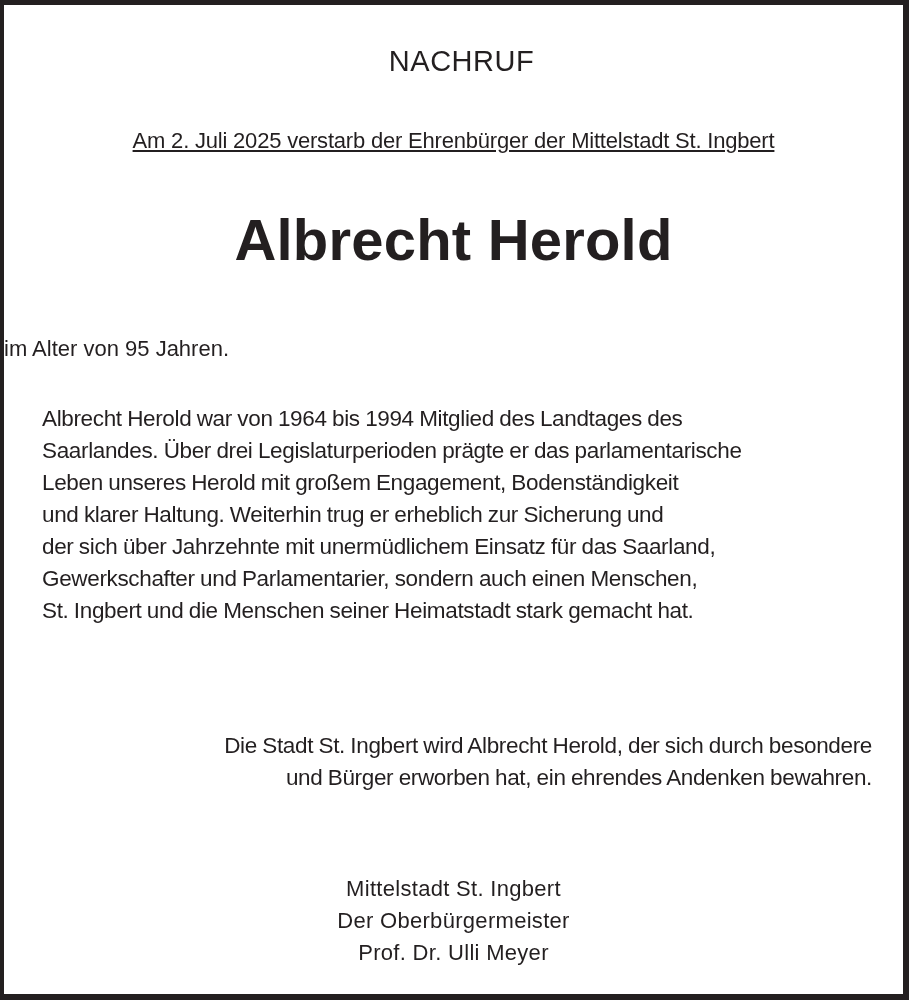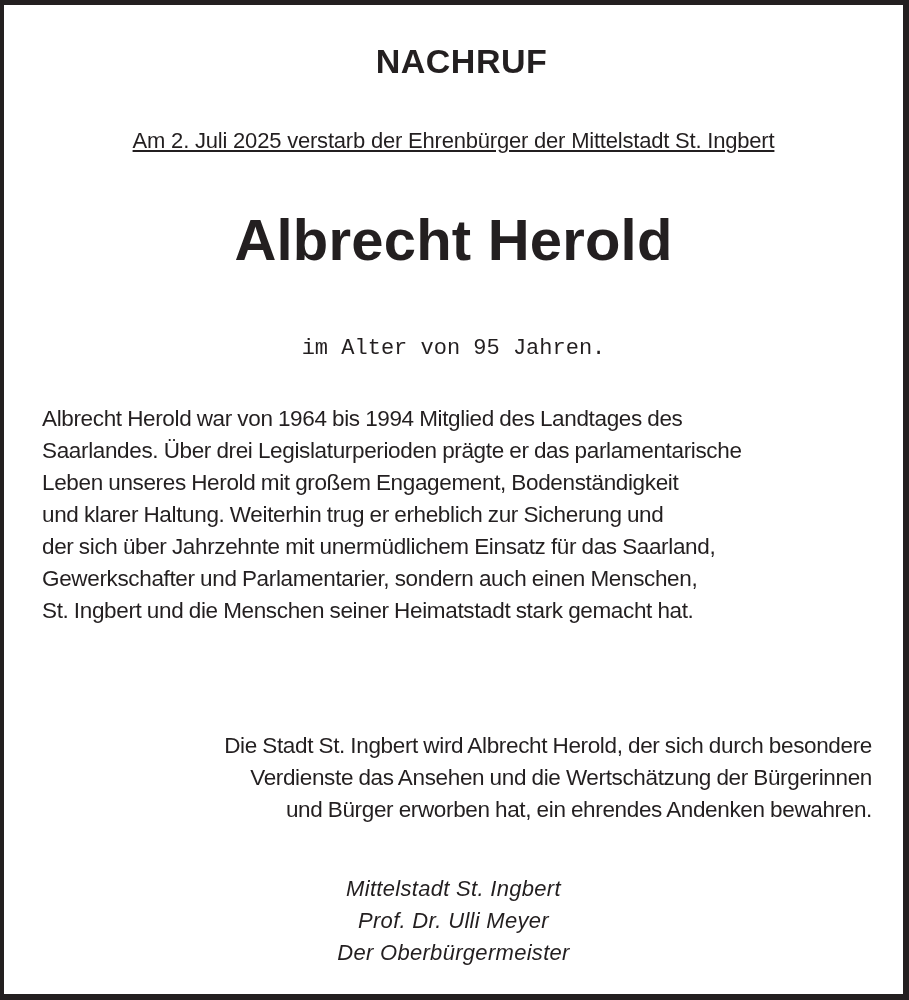--- a/index.html
+++ b/index.html
@@ -24,22 +24,22 @@
       border-bottom: 6px solid #231f20;
       background: #ffffff;
       color: #231f20;
       font-family: "Liberation Sans", "DejaVu Sans", sans-serif;
     }
     .heading {
       position: absolute;
       left: 0; right: 0;
       top: 38px;
       text-align: center;
-      font-size: 34px;
-      font-weight: bold;
+      font-size: 29px;
+      font-weight: normal;
       letter-spacing: 0.5px;
       line-height: 36px;
       padding-left: 16px;
     }
     .intro {
       position: absolute;
       left: 0; right: 0;
       top: 121px;
       text-align: center;
       font-size: 22px;
@@ -54,24 +54,22 @@
       text-align: center;
       font-size: 58px;
       font-weight: bold;
       line-height: 70px;
       letter-spacing: 0.2px;
     }
     .age {
       position: absolute;
       left: 0; right: 0;
       top: 329px;
-      text-align: center;
       font-size: 22px;
       line-height: 30px;
-      font-family: Liberation Mono, monospace;
     }
     .paragraph {
       position: absolute;
       left: 38px;
       width: 830px;
       font-size: 22.5px;
       line-height: 32px;
       letter-spacing: -0.35px;
       word-spacing: -0.5px;
     }
@@ -80,21 +78,20 @@
       white-space: nowrap;
     }
     .p1 { top: 398px; }
     .p2 { top: 725px; text-align: right; }
     .signature {
       position: absolute;
       left: 0; right: 0;
       top: 868px;
       text-align: center;
       font-size: 22px;
-      font-style: italic;
       line-height: 32px;
       letter-spacing: 0.3px;
     }
     .signature .line {
       display: block;
     }
   </style>
 </head>
 <body>
 
@@ -113,23 +110,22 @@
     <span class="line">Saarlandes. Über drei Legislaturperioden prägte er das parlamentarische</span>
     <span class="line">Leben unseres Herold mit großem Engagement, Bodenständigkeit</span>
     <span class="line">und klarer Haltung. Weiterhin trug er erheblich zur Sicherung und</span>
     <span class="line">der sich über Jahrzehnte mit unermüdlichem Einsatz für das Saarland,</span>
     <span class="line">Gewerkschafter und Parlamentarier, sondern auch einen Menschen,</span>
     <span class="line">St. Ingbert und die Menschen seiner Heimatstadt stark gemacht hat.</span>
   </div>
 
   <div class="paragraph p2">
     <span class="line">Die Stadt St. Ingbert wird Albrecht Herold, der sich durch besondere</span>
-    <span class="line">Verdienste das Ansehen und die Wertschätzung der Bürgerinnen</span>
     <span class="line">und Bürger erworben hat, ein ehrendes Andenken bewahren.</span>
   </div>
 
   <div class="signature">
     <span class="line">Mittelstadt St. Ingbert</span>
+    <span class="line">Der Oberbürgermeister</span>
     <span class="line">Prof. Dr. Ulli Meyer</span>
-    <span class="line">Der Oberbürgermeister</span>
   </div>
 
 </div>
 
 </body></html>

